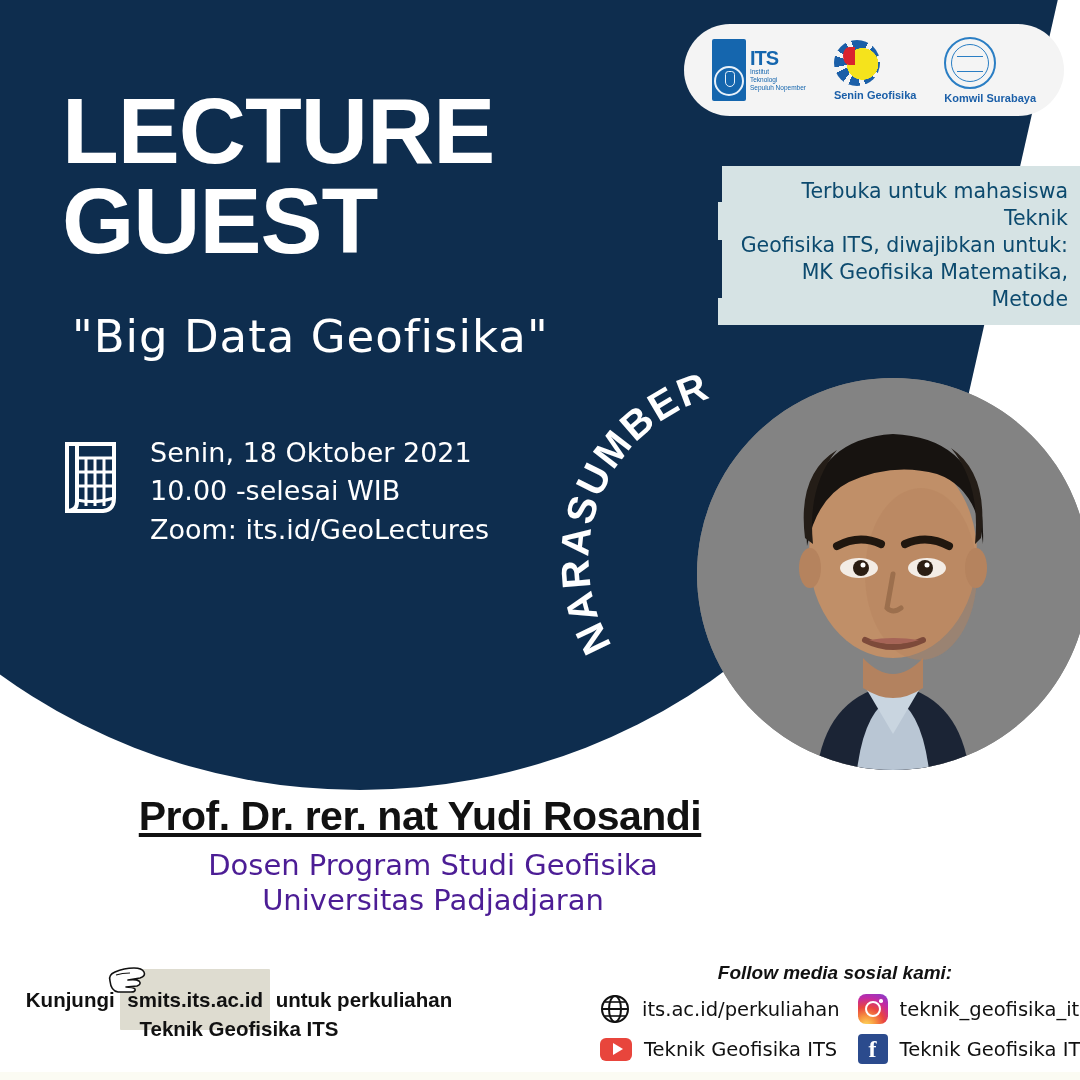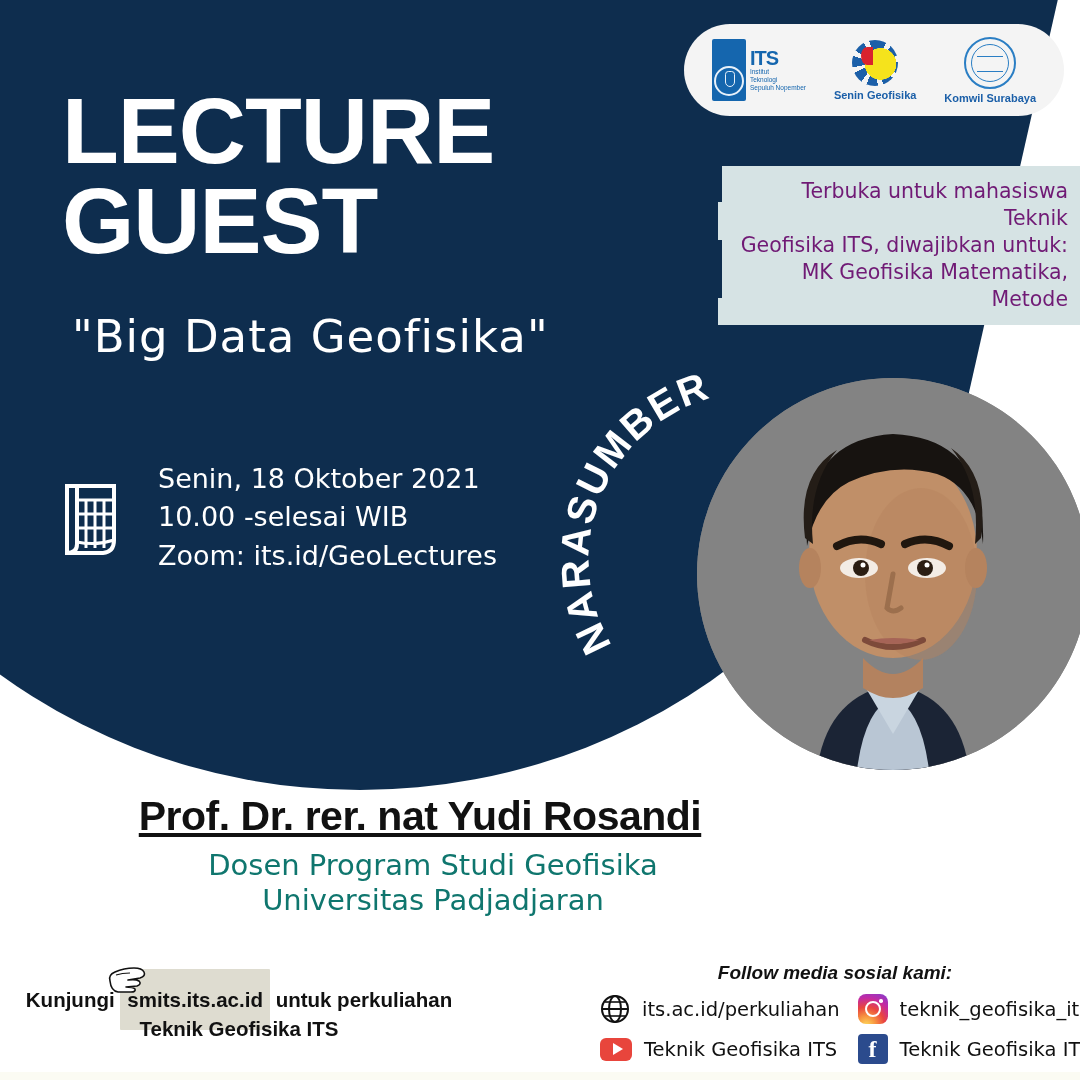--- a/index.html
+++ b/index.html
@@ -46,21 +46,21 @@
     width:380px; height:92px;
     background:#f4f4f4;
     border-radius:46px;
     z-index:6;
     display:flex;
     align-items:center;
     justify-content:space-around;
     padding:0 14px;
     box-sizing:border-box;
   }
-  .logo-cell{display:flex;flex-direction:column;align-items:center;justify-content:center;}
+  .logo-cell{display:flex;flex-direction:column;align-items:flex-start;justify-content:center;}
   .logo-its{display:flex;align-items:center;gap:4px;}
   .its-shield{
     width:34px;height:62px;background:#1566ae;
     border-radius:2px;position:relative;
     display:flex;align-items:flex-end;justify-content:center;
   }
   .its-gear{
     width:26px;height:26px;border:2px solid #e8f1fa;border-radius:50%;
     margin-bottom:5px;position:relative;
   }
@@ -129,38 +129,38 @@
 
   
   .info-box{
     position:absolute;
     left:718px; top:166px; width:362px;
     background:#d6e3e4;
     z-index:5;
     padding:12px 12px 12px 14px;
     box-sizing:border-box;
     text-align:right;
-    color:#701a75;
+    color:#0c4a6e;
     font-family:"DejaVu Sans", sans-serif;
     font-size:20.5px;
     line-height:1.32;
   }
   .info-tab-top{
     position:absolute;left:700px;top:166px;width:22px;height:36px;
     background:#0e2d4e;z-index:6;
   }
   .info-tab-bot{
     position:absolute;left:700px;top:240px;width:22px;height:58px;
     background:#0e2d4e;z-index:6;
   }
 
   
   .schedule{
-    position:absolute;left:62px;top:460px;z-index:5;
-    display:flex;align-items:center;gap:34px;
+    position:absolute;left:62px;top:434px;z-index:5;
+    display:flex;align-items:flex-start;gap:26px;
   }
   .cal-icon{
     width:62px;height:76px;position:relative;flex:none;margin-top:6px;
   }
   .cal-icon svg{display:block;}
   .schedule-text{
     color:#ffffff;
     font-family:"DejaVu Sans", sans-serif;
     font-size:27px;
     line-height:1.42;
@@ -189,21 +189,21 @@
 
   
   .speaker{
     position:absolute;left:0;top:790px;width:840px;z-index:8;text-align:center;
   }
   .speaker-name{
     color:#111111;font-family:"Liberation Sans", sans-serif;
     font-weight:bold;font-size:41px;margin:3px;letter-spacing:-0.5px;text-decoration:underline;
   }
   .speaker-role{
-    color:#0f766e;font-family:"DejaVu Sans", sans-serif;
+    color:#4c1d95;font-family:"DejaVu Sans", sans-serif;
     font-size:29px;line-height:1.22;margin:8px 0 0 0;font-weight:400;padding-left:26px;
   }
 
   
   .footer-left{
     position:absolute;left:14px;top:985px;width:450px;z-index:8;text-align:center;
   }
   .hand-icon{
     position:absolute;left:92px;top:-22px;width:44px;height:32px;
   }

